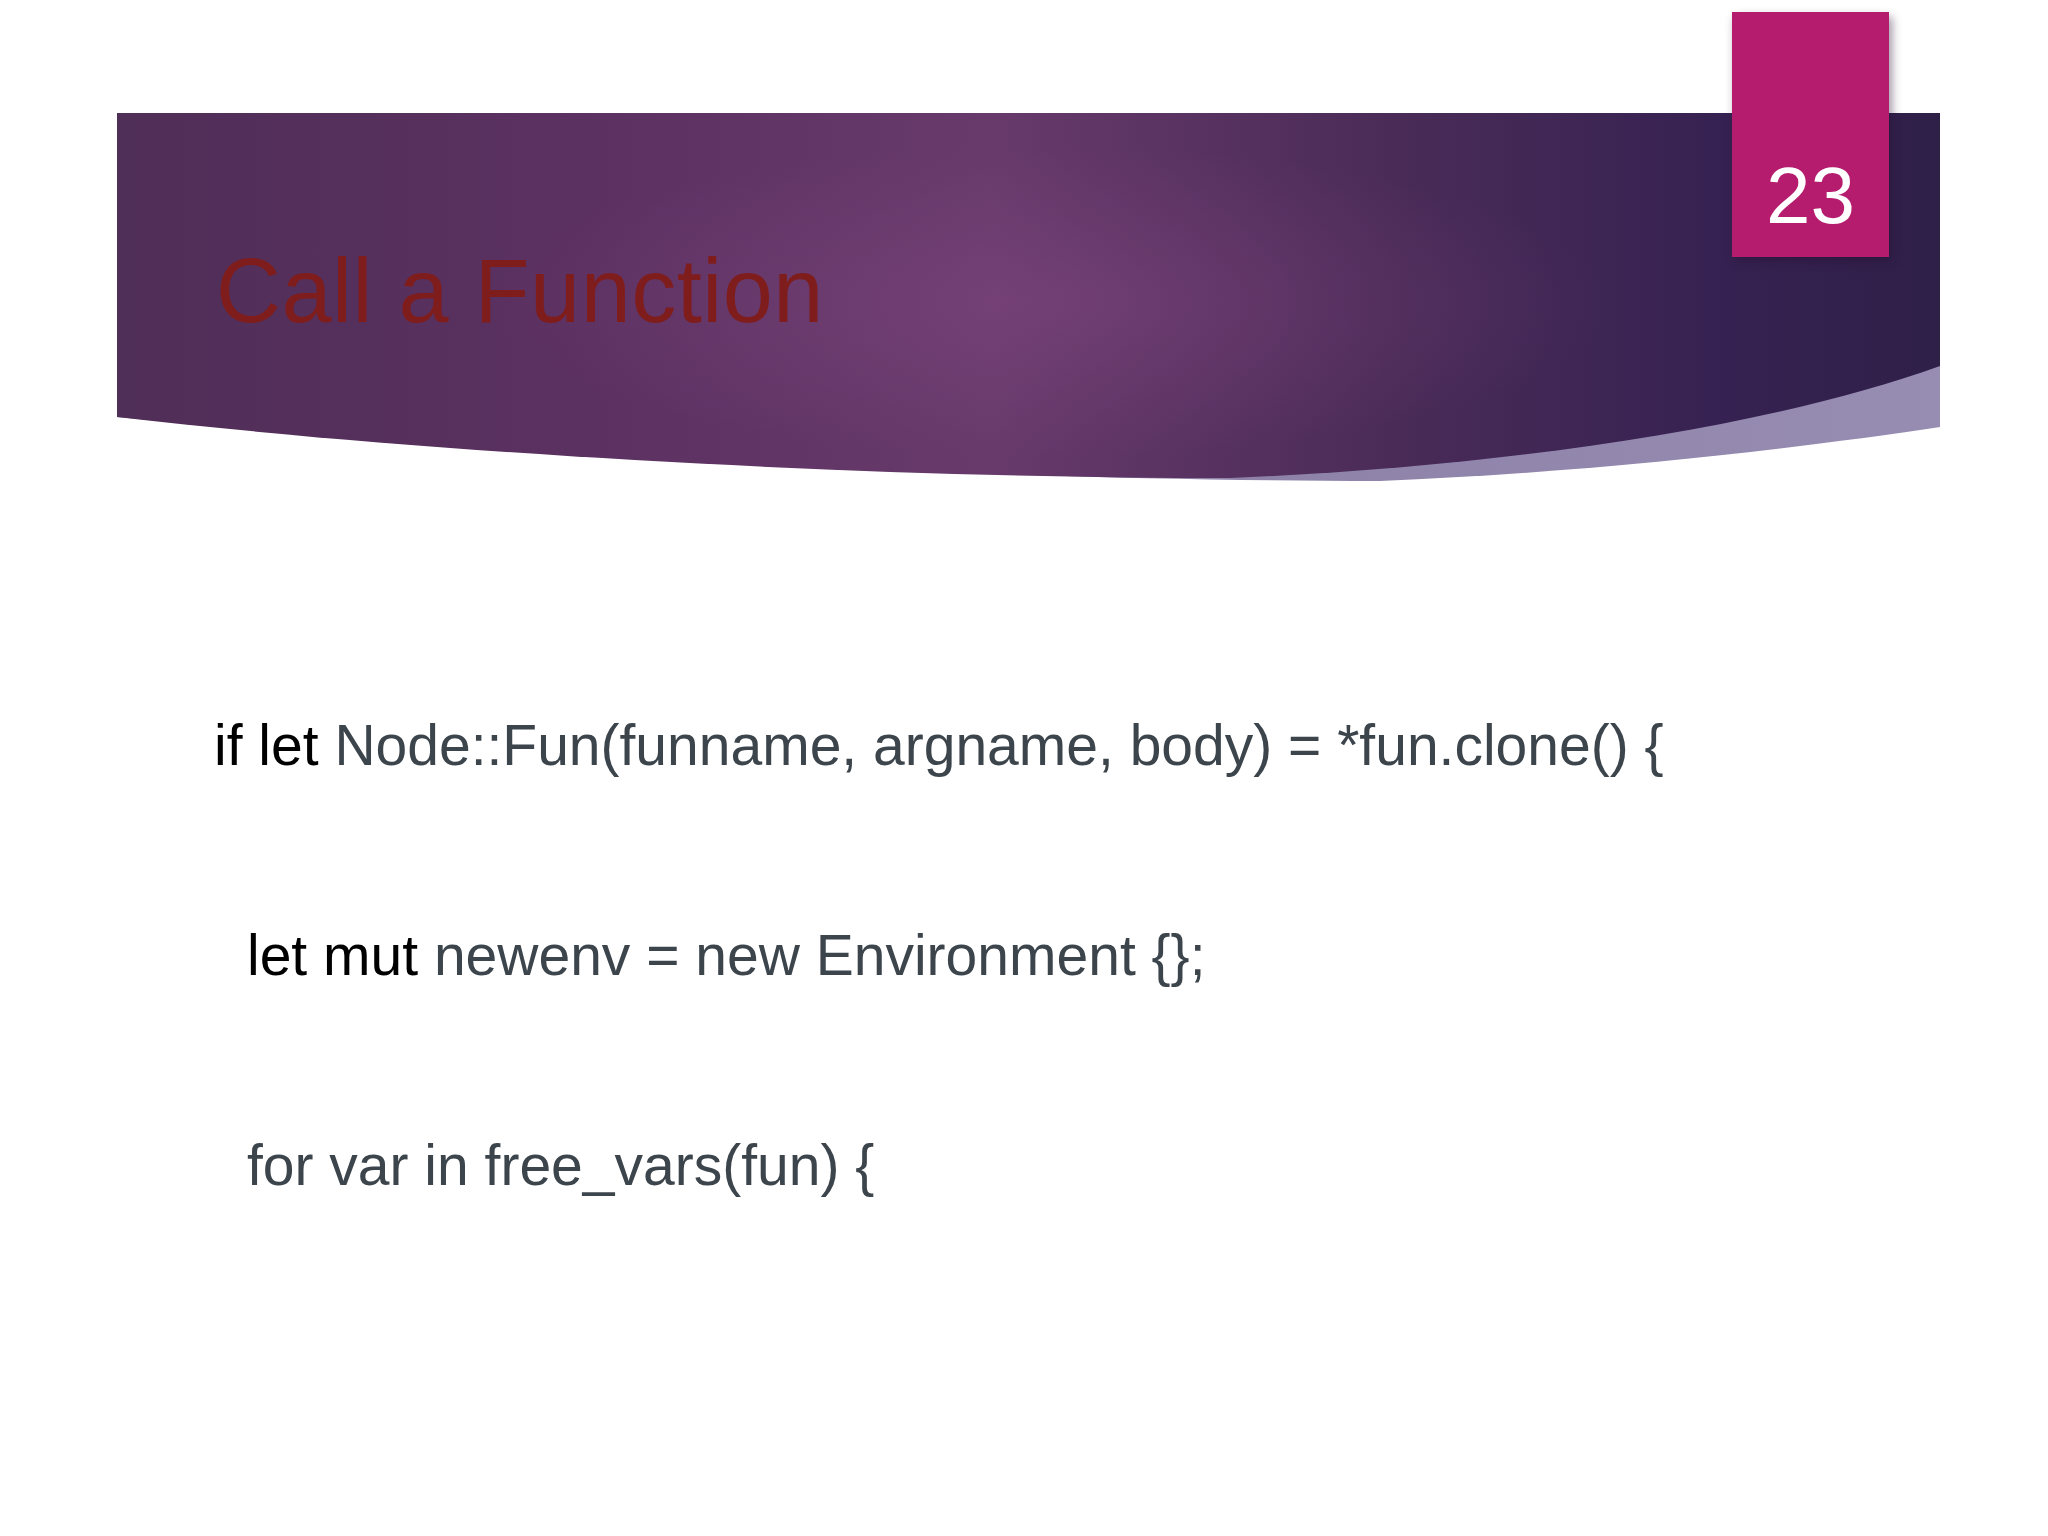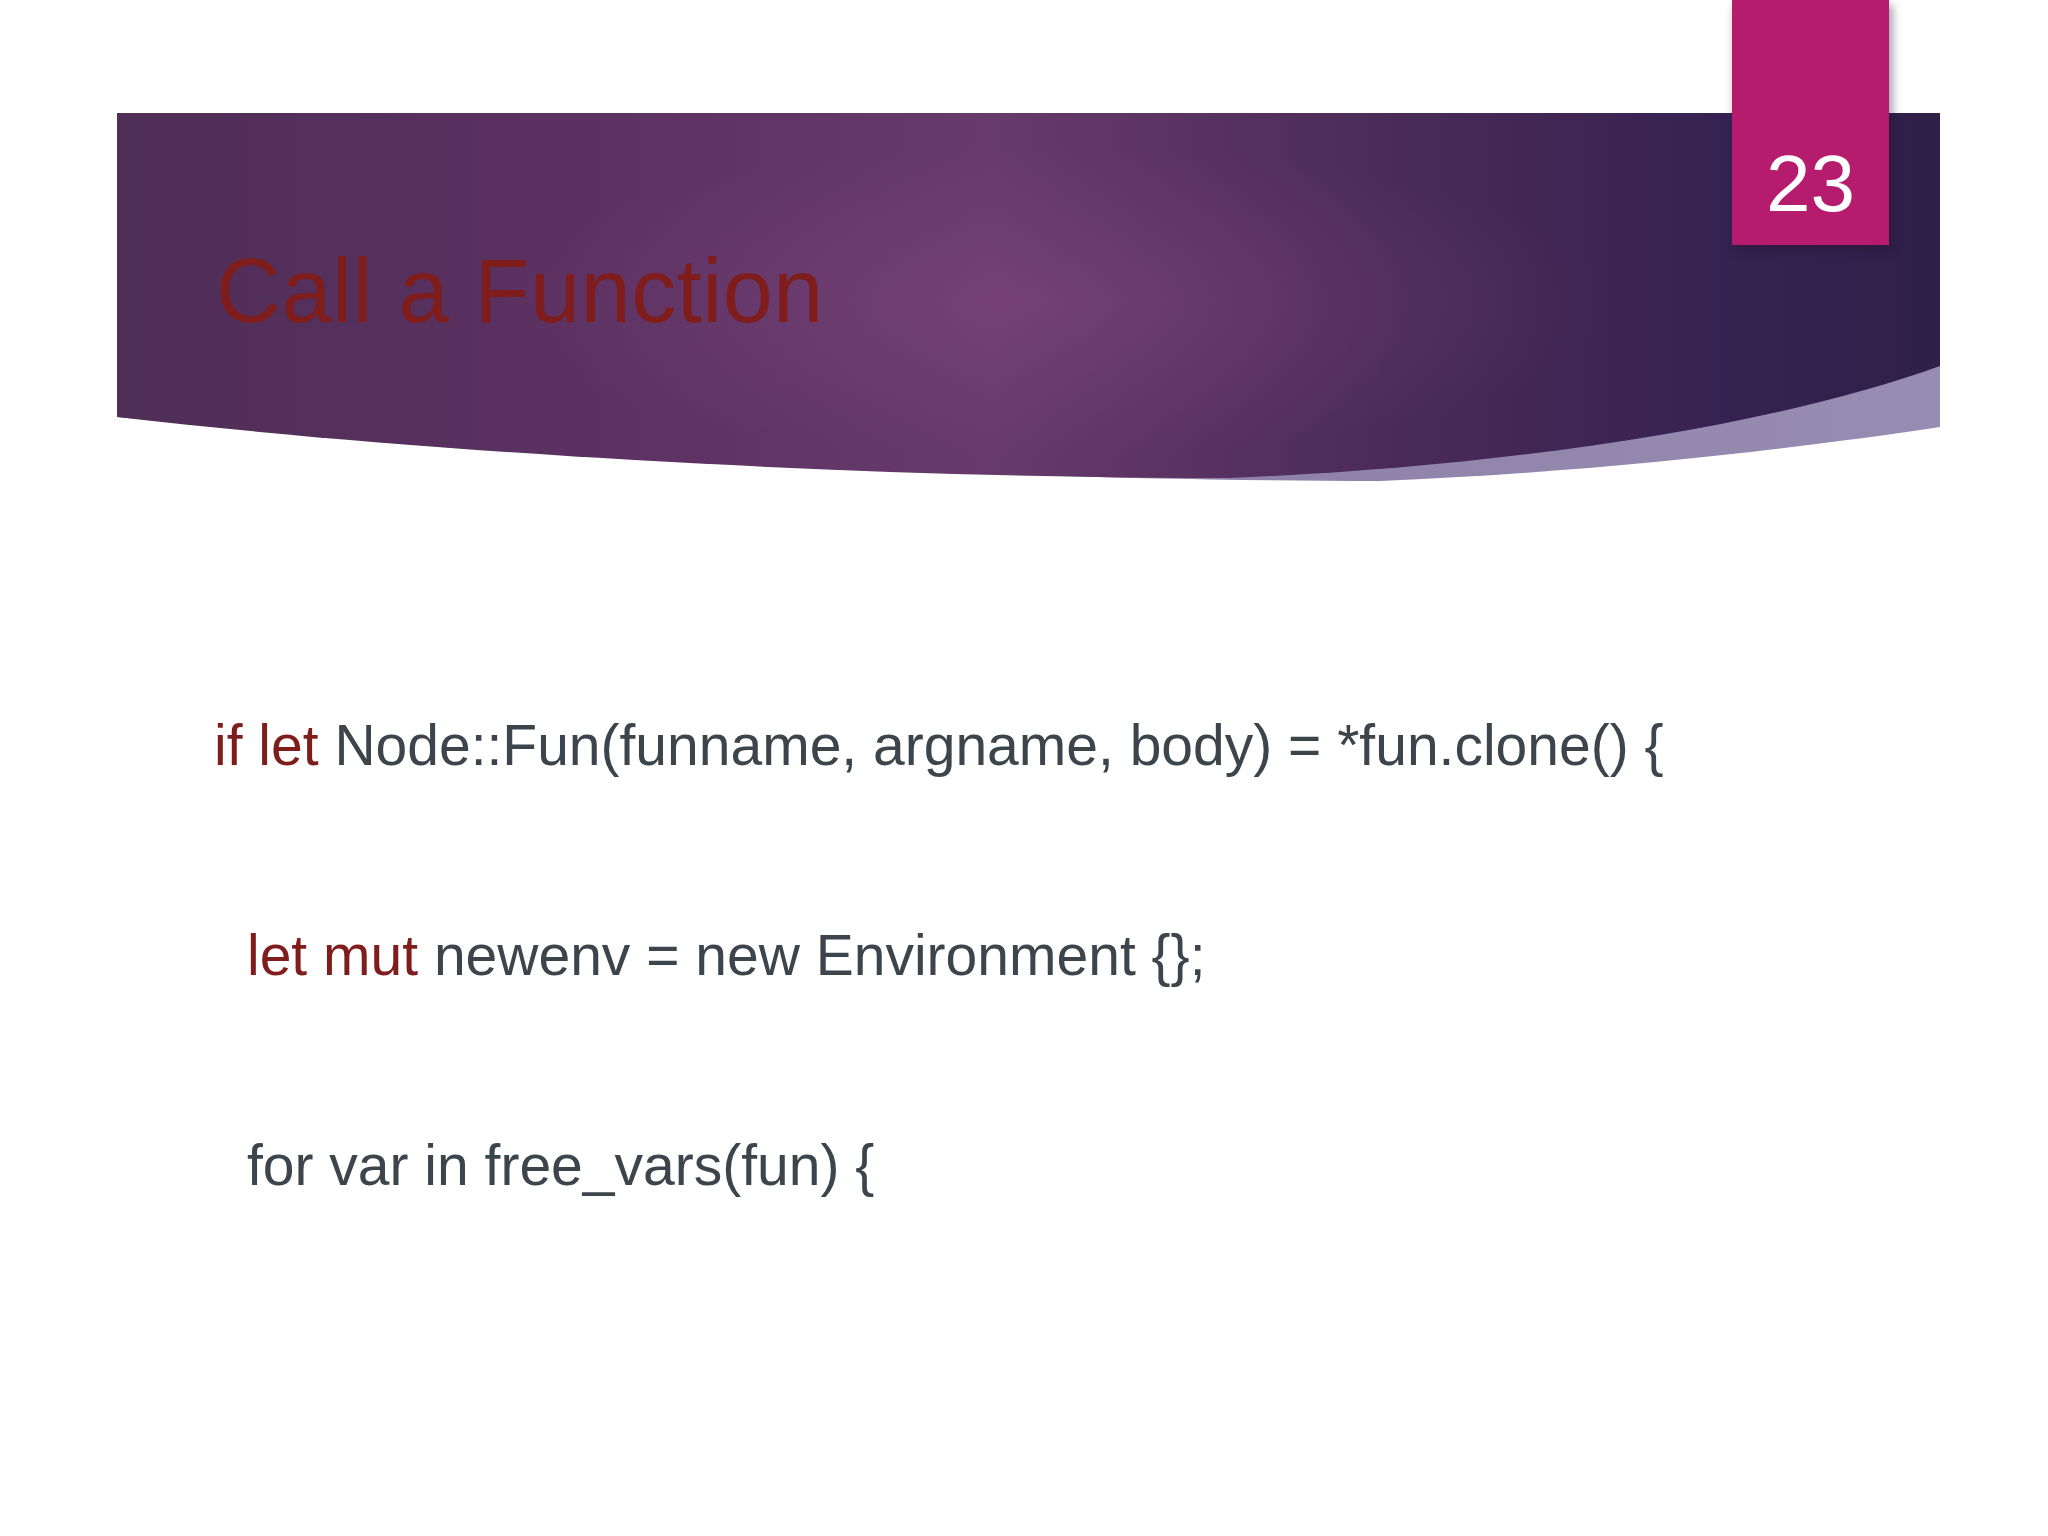--- a/index.html
+++ b/index.html
@@ -15,21 +15,21 @@
     position:absolute;
     left:216px;top:246px;
     font-size:90px;
     line-height:1;
     color:#7f1d1d;
     letter-spacing:0.5px;
     white-space:pre;
   }
   .slide-number-box{
     position:absolute;
-    left:1732px;top:0;
+    left:1732px;top:12px;
     width:157px;height:245px;
     background:#b51c6e;
     box-shadow:3px 5px 9px rgba(40,15,50,0.45);
   }
   .slide-number{
     position:absolute;
     left:0;top:144px;
     width:100%;
     text-align:center;
     font-size:80px;
@@ -41,21 +41,21 @@
     left:214px;top:570px;
     font-size:57px;
     line-height:70px;
     color:#3d454c;
     white-space:pre;
   }
   .code-line{white-space:pre;}
   .ind0{padding-left:0;}
   .ind1{padding-left:33px;}
   .ind2{padding-left:66px;}
-  .kw{color:#7f1d1d;}
+  .kw{color:#000000;}
   .plain{color:#3d454c;}
 </style>
 </head>
 <body>
 
 <div class="slide">
 
   <svg class="banner-svg" width="2048" height="560" viewBox="0 0 2048 560" aria-hidden="true">
     <defs>
       <linearGradient id="bannerGrad" x1="0" y1="0" x2="1" y2="0">

